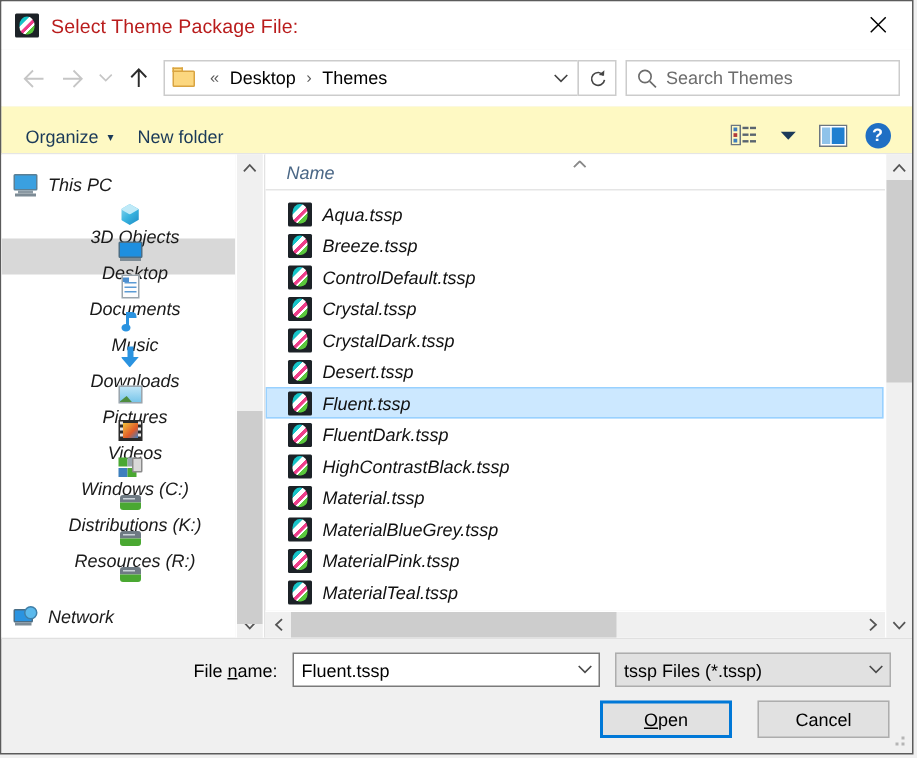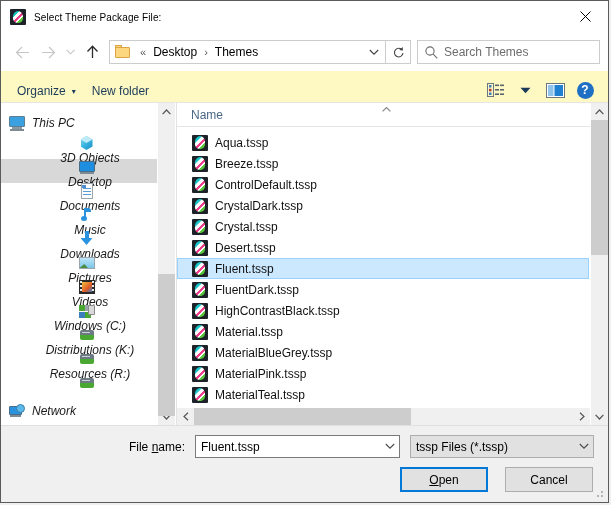--- a/index.html
+++ b/index.html
@@ -43,22 +43,22 @@
   }
   .tssp-ico::before {
     content: "";
     position: absolute;
     left: 16%; top: 12%; width: 68%; height: 76%;
     border-radius: 46% 46% 40% 40%;
     background:
       linear-gradient(135deg, #16c4c8 0%, #16c4c8 30%, #ffffff 31%, #ffffff 48%, #ef3e8a 49%, #ef3e8a 62%, #ffffff 63%, #ffffff 70%, #5ac83c 71%, #5ac83c 100%);
   }
   .title-text {
-    font-size: 10px;
-    color: #000000;
+    font-size: 13px;
+    color: #b91c1c;
     letter-spacing: 0.1px;
   }
   .close-btn {
     position: absolute; right: 0; top: 0;
     width: 46px; height: 30px;
     display: flex; align-items: center; justify-content: center;
     color: #000;
   }
   .close-btn svg { display:block; }
 
@@ -266,21 +266,21 @@
 
   
   .filepane {
     flex: 1 1 auto;
     display: flex; flex-direction: column;
     background:#fff;
     min-width: 0;
     border-left: 1px solid #e3e3e3;
   }
   .fp-top { display:flex; flex:1 1 auto; min-height:0; }
-  .fp-main { flex:1 1 auto; display:flex; flex-direction:column; min-width:0; }
+  .fp-main { flex:1 1 auto; display:flex; flex-direction:column; min-width:0;font-style:italic; }
   .colhead {
     height: 23px; flex: 0 0 23px;
     display:flex; align-items:center;
     border-bottom: 1px solid #e5e5e5;
     position: relative;
     background:#fff;
   }
   .colhead .lbl {
     font-size: 12px; color: #4a6786;
     padding-left: 14px;
@@ -668,25 +668,25 @@
             <div class="file-row">
                 <span class="file-ico tssp-ico"></span>
                 <span>Breeze.tssp</span>
               </div>
             <div class="file-row">
                 <span class="file-ico tssp-ico"></span>
                 <span>ControlDefault.tssp</span>
               </div>
             <div class="file-row">
                 <span class="file-ico tssp-ico"></span>
+                <span>Crystal.tssp</span>
+              </div>
+            <div class="file-row">
+                <span class="file-ico tssp-ico"></span>
                 <span>CrystalDark.tssp</span>
-              </div>
-            <div class="file-row">
-                <span class="file-ico tssp-ico"></span>
-                <span>Crystal.tssp</span>
               </div>
             <div class="file-row">
                 <span class="file-ico tssp-ico"></span>
                 <span>Desert.tssp</span>
               </div>
             <div class="file-row selected">
                 <span class="file-ico tssp-ico"></span>
                 <span>Fluent.tssp</span>
               </div>
             <div class="file-row">

